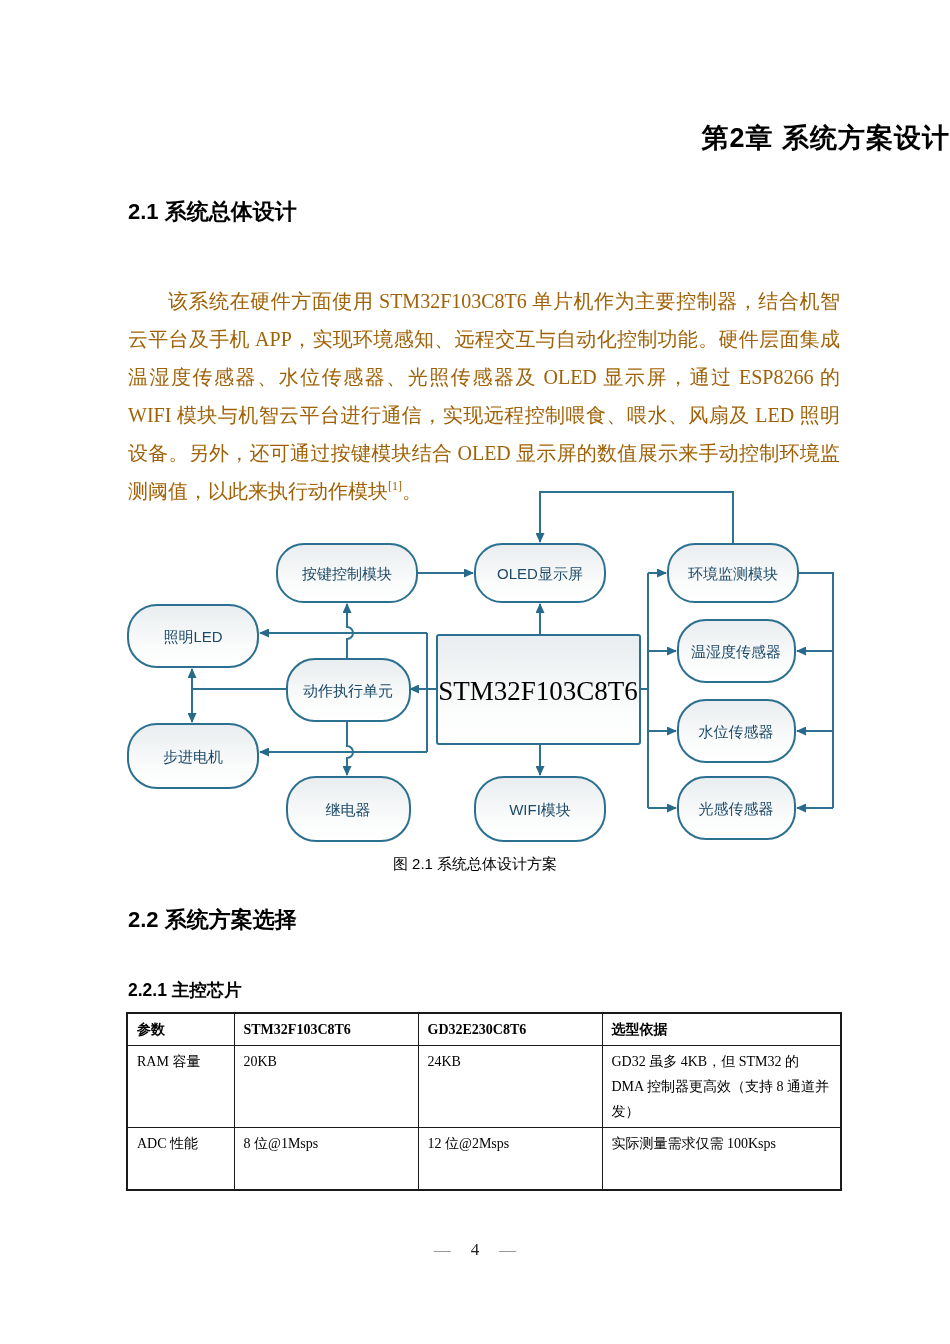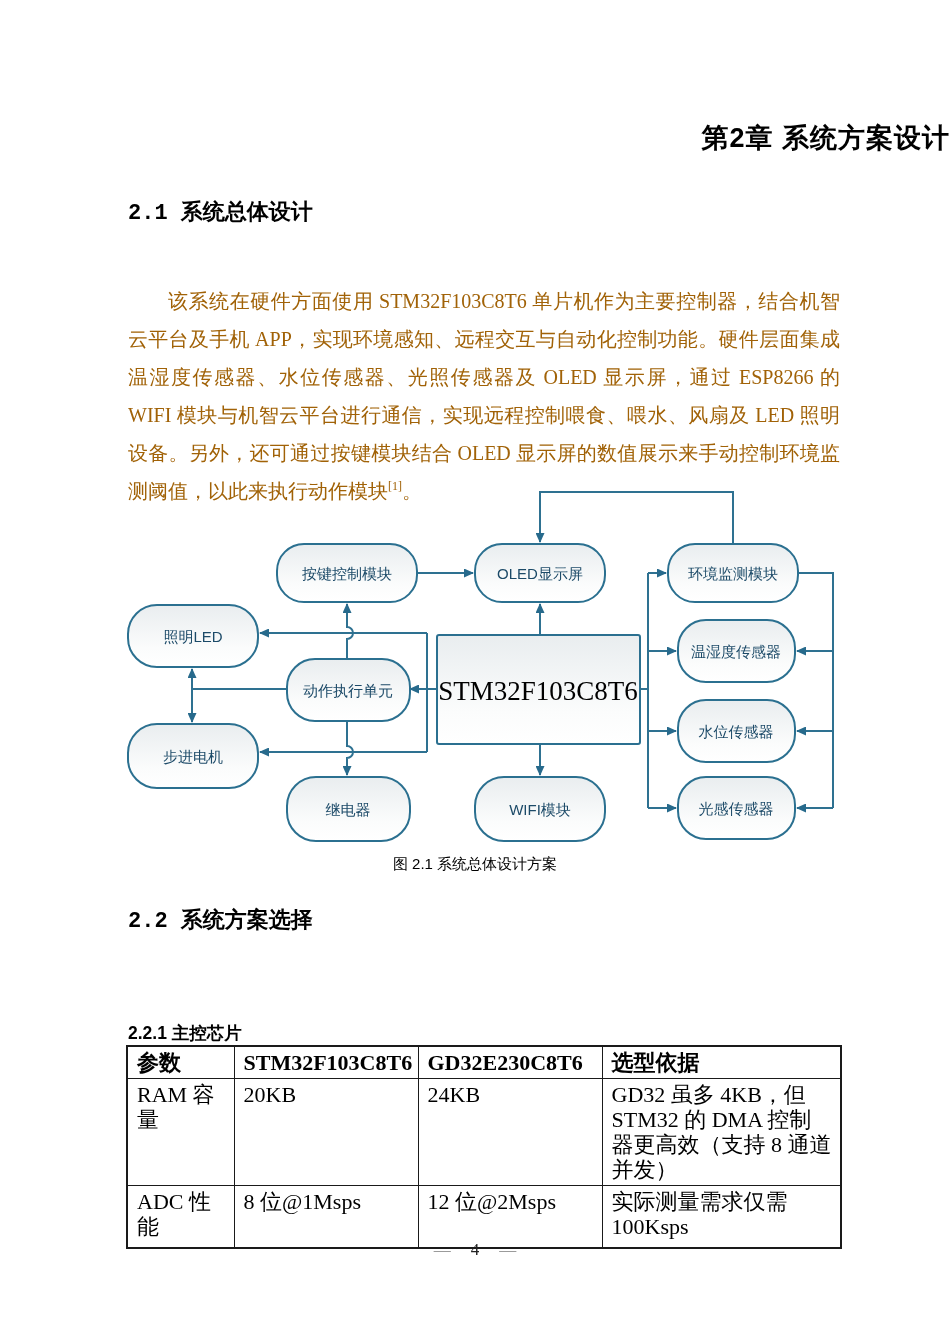--- a/index.html
+++ b/index.html
@@ -12,48 +12,48 @@
     color:#000;
   }
   .chapter-title{
     position:absolute;left:0;top:120px;width:950px;
     text-align:right;
     font-family:"Liberation Sans","DejaVu Sans",sans-serif;
     font-weight:bold;font-size:27px;color:#000;letter-spacing:1px;
   }
   .h-section{
     position:absolute;left:128px;
-    font-family:Liberation Mono, monospace;
+    font-family:Liberation Sans, sans-serif;
     font-weight:bold;font-size:22px;color:#000;
   }
   .h-sub{
     position:absolute;left:128px;
     font-family:"Liberation Sans","DejaVu Sans",sans-serif;
-    font-weight:bold;font-size:17.5px;color:#000;margin-top:43px;
+    font-weight:bold;font-size:17.5px;color:#000;
   }
   .body-par{
     position:absolute;left:128px;top:262px;width:712px;
     font-size:20px;line-height:38px;text-align:justify;
     text-indent:2em;color:#a16207;
   }
   .body-par sup{font-size:12px;line-height:0;}
   .diagram{
     position:absolute;left:120px;top:487px;width:720px;height:360px;
   }
   .fig-caption{
     position:absolute;left:0;top:855px;width:950px;text-align:center;
     font-family:"Liberation Sans","DejaVu Sans",sans-serif;
     font-weight:normal;font-size:15px;color:#000;
   }
   table.cmp{
-    position:absolute;left:126px;top:1045px;
+    position:absolute;left:126px;top:1012px;
     border-collapse:collapse;table-layout:fixed;
     width:714px;
     border:2px solid #1a1a1a;
-    font-size:22px;
+    font-size:14px;
   }
   table.cmp td,table.cmp th{
     border:1px solid #1a1a1a;
     padding:3px 8px 3px 9px;
     vertical-align:top;text-align:left;
     line-height:25px;
     font-weight:normal;
     font-family:"Liberation Serif","DejaVu Serif",serif;
   }
   table.cmp th{font-weight:bold;}

